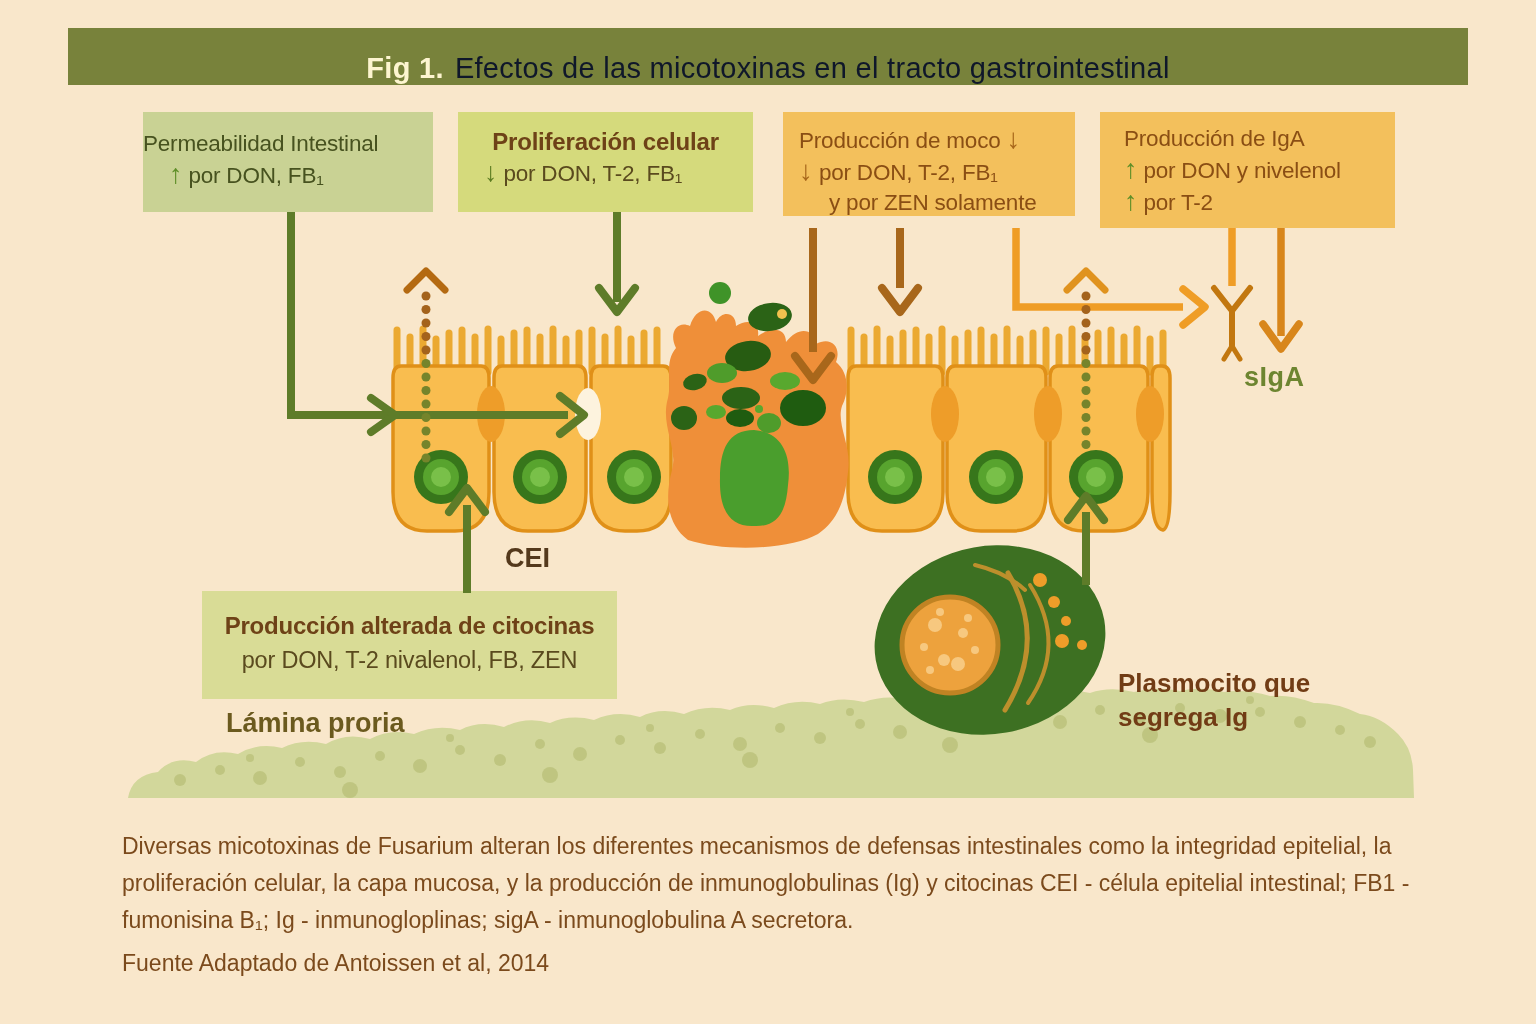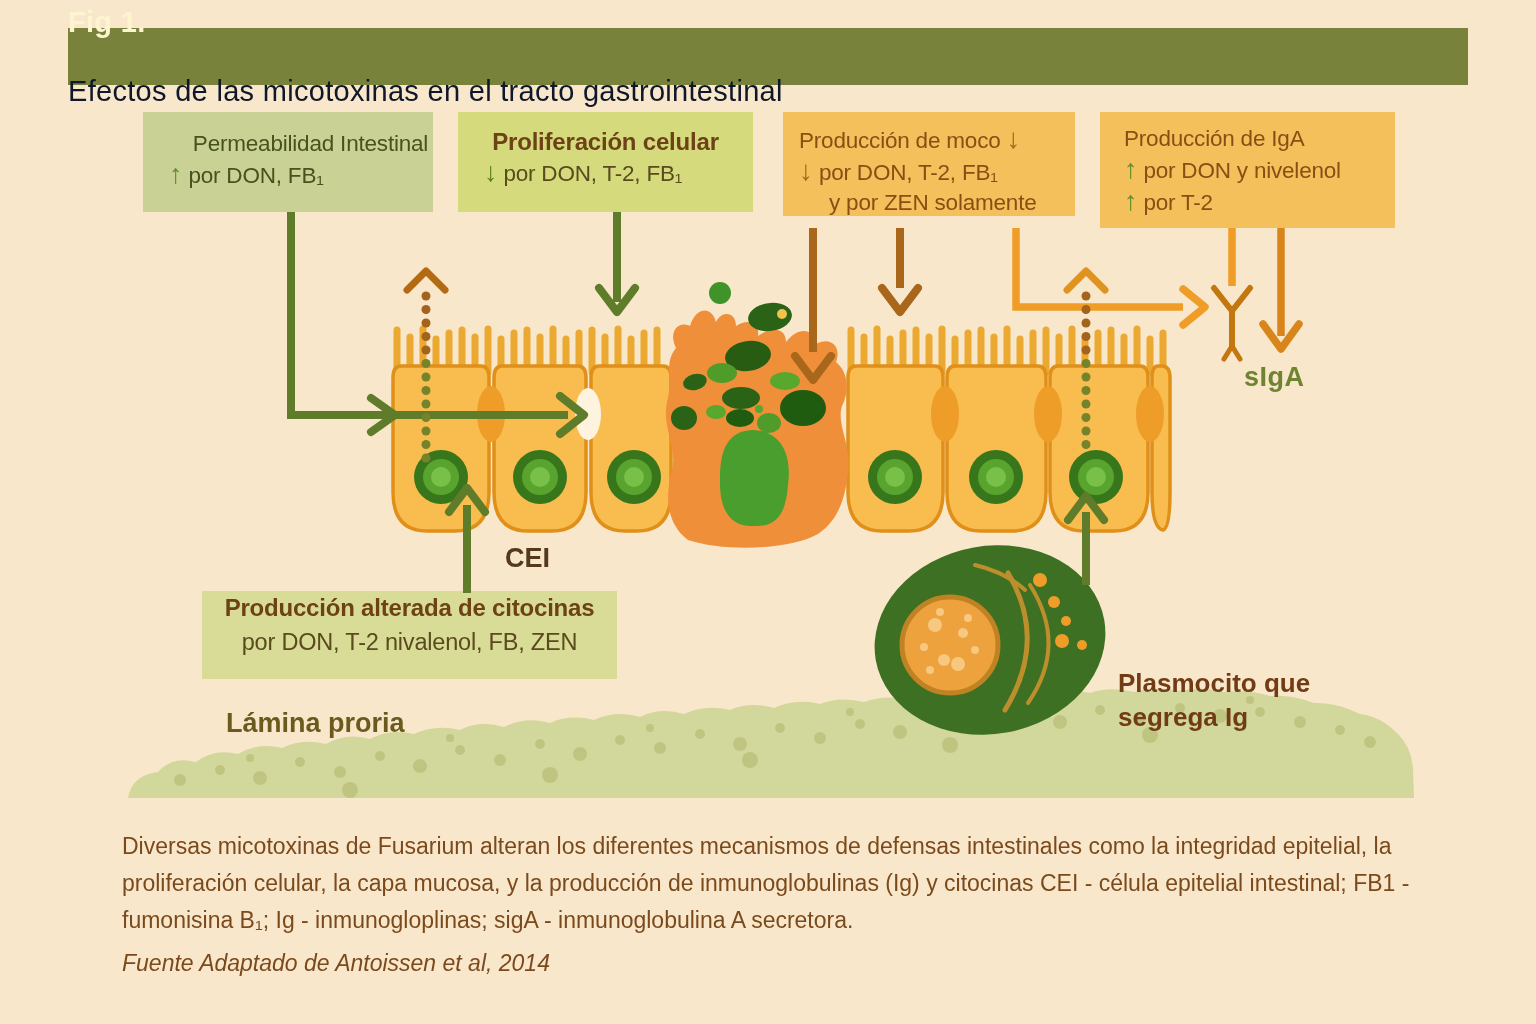--- a/index.html
+++ b/index.html
@@ -1,62 +1,62 @@
 <!DOCTYPE html>
 <html><head>
 <meta charset="utf-8">
 <style>
   html,body{margin:0;padding:0;}
   body{width:1536px;height:1024px;overflow:hidden;font-family:"Liberation Sans",sans-serif;}
   .page{position:relative;width:1536px;height:1024px;background:#f9e7cb;}
 
   
   .titlebar{position:absolute;left:68px;top:28px;width:1400px;height:57px;background:#78823b;
-    display:flex;align-items:flex-start;justify-content:center;font-size:29px;letter-spacing:.3px;flex-direction:column;}
+    display:flex;align-items:flex-end;justify-content:center;font-size:29px;letter-spacing:.3px;}
   .titlebar .fig{font-weight:bold;color:#fdf5d0;margin-right:11px;}
   .titlebar .ttl{color:#0f172a;margin-top:36px;}
 
   
   .box{position:absolute;box-sizing:border-box;font-size:22.5px;letter-spacing:-0.2px;}
   .box .ln{line-height:31px;white-space:nowrap;}
   .arrow-up{color:#5f8f28;font-weight:bold;}
   .arrow-dn-green{color:#5e7d22;font-weight:bold;}
   .arrow-dn-brown{color:#a8671b;font-weight:bold;font-size:28px;}
   .big{font-size:27px;}
 
   #box-perm{left:143px;top:112px;width:290px;height:100px;background:#c9d294;color:#47521f;padding-top:16px;}
-  #box-perm .l1{text-align:center;margin-left:45px;}
+  #box-perm .l1{text-align:left;}
   #box-perm .l2{padding-left:26px;}
 
   #box-prolif{left:458px;top:112px;width:295px;height:100px;background:#d5da7c;padding-top:14px;}
   #box-prolif .l1{text-align:center;font-weight:bold;color:#6e4217;font-size:24px;}
   #box-prolif .l2{padding-left:26px;color:#5a4a1e;}
 
   #box-moco{left:783px;top:112px;width:292px;height:104px;background:#f3c05c;color:#8a4e14;padding:12px 10px 0 16px;}
   #box-moco .ln{line-height:30px;}
   #box-moco .l3{padding-left:30px;}
 
   #box-iga{left:1100px;top:112px;width:295px;height:116px;background:#f3c05c;color:#8a4e14;padding:12px 0 0 24px;}
   #box-iga .ln{line-height:30px;}
 
-  #box-cito{left:202px;top:591px;width:415px;height:88px;background:#d9dc96;}
+  #box-cito{left:202px;top:591px;width:415px;height:108px;background:#d9dc96;padding-top:18px;}
   #box-cito .l1{text-align:center;font-weight:bold;color:#6e4217;font-size:24px;line-height:34px;letter-spacing:-0.2px;}
   #box-cito .l2{text-align:center;color:#5a4a1e;font-size:23.5px;line-height:34px;}
 
   
   .lbl{position:absolute;font-weight:bold;white-space:nowrap;}
   #lbl-cei{left:505px;top:543px;font-size:27px;color:#54391c;text-align:right;}
   #lbl-goblet{left:638px;top:549px;font-size:27px;color:#713c15;}
   #lbl-siga{left:1244px;top:362px;font-size:27px;color:#6d8530;letter-spacing:.5px;}
   #lbl-lamina{left:226px;top:708px;font-size:27px;color:#6b5a1e;}
   #lbl-plasmo{left:1118px;top:666px;font-size:26px;color:#713c15;width:220px;line-height:34px;white-space:normal;}
 
   
   #caption{position:absolute;left:122px;top:828px;width:1334px;font-size:23px;line-height:37px;color:#7b4a1c;}
-  #source{position:absolute;left:122px;top:950px;font-size:23px;font-style:italic;color:#7b4a1c;}
+  #source{position:absolute;left:122px;top:950px;font-size:23px;color:#7b4a1c;}
 
   svg.illus{position:absolute;left:0;top:0;pointer-events:none;}
 </style>
 </head>
 <body>
 
 <div class="page">
 
   <div class="titlebar">
     <span class="fig">Fig 1.</span>

